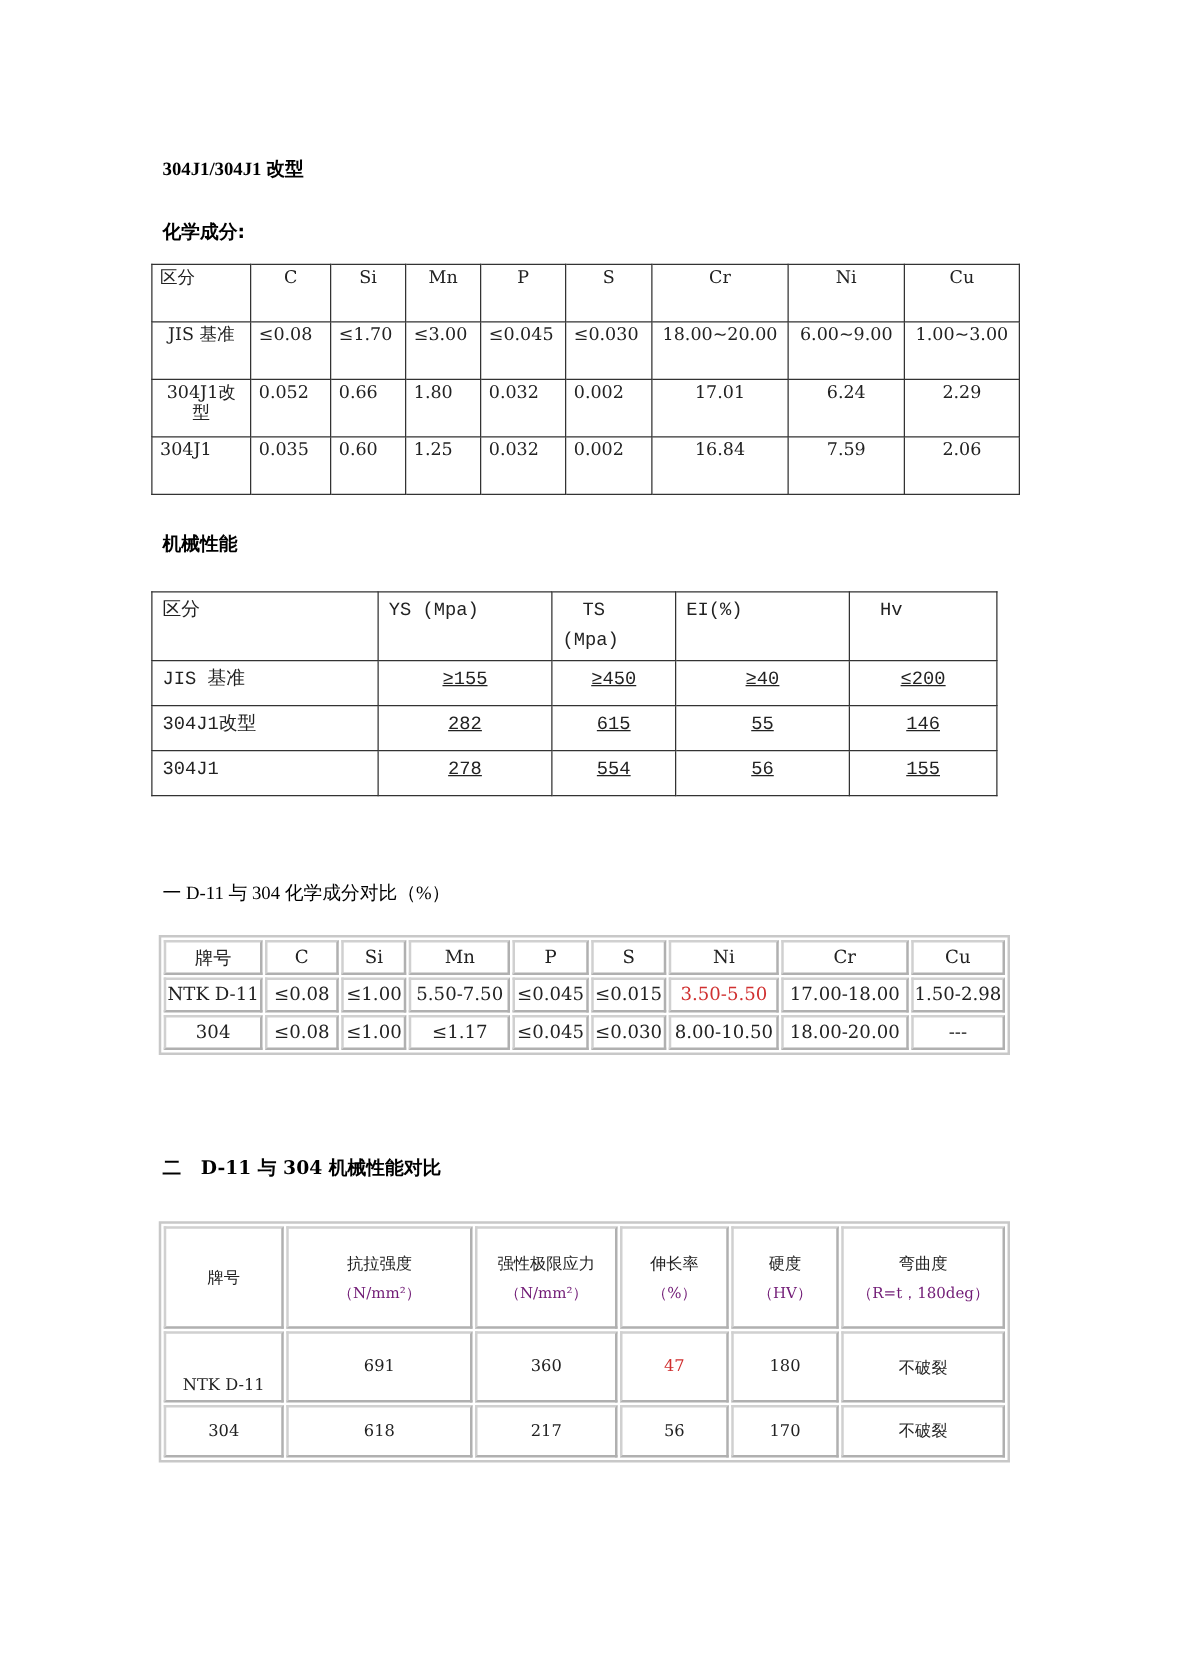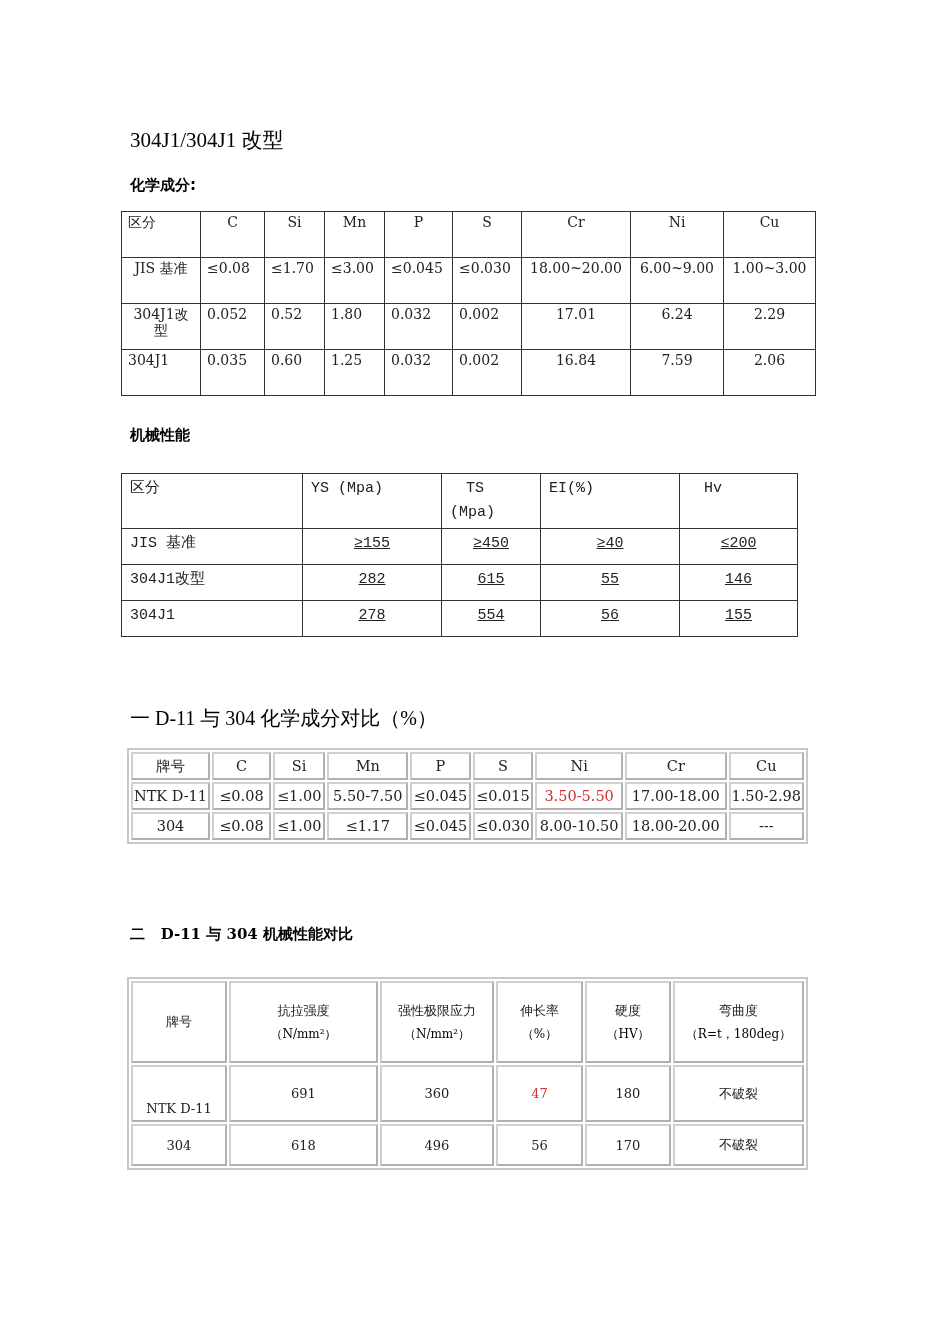--- a/index.html
+++ b/index.html
@@ -1,41 +1,41 @@
 <!DOCTYPE html>
 <html><head>
 <meta charset="utf-8">
 <style>
   html, body { margin:0; padding:0; background:#fff; }
   body { width:950px; height:1344px; position:relative; font-family:"DejaVu Serif","Liberation Serif",serif; color:#000; }
   .abs { position:absolute; }
-  .h-title { left:130px; top:126px; font-family:"Liberation Serif","DejaVu Serif",serif; font-weight:normal; font-size:21px; }
+  .h-title { left:130px; top:126px; font-family:"Liberation Serif","DejaVu Serif",serif; font-weight:bold; font-size:15px; }
   .h-sub { font-weight:bold; font-size:15px; font-family:"DejaVu Sans","Liberation Sans",sans-serif;text-align:right; }
-  .h-plain { font-size:20px; font-family:"Liberation Serif","DejaVu Serif",serif; }
+  .h-plain { font-size:15px; font-family:"Liberation Serif","DejaVu Serif",serif; }
 
   
   table { border-collapse:collapse; }
   .t1 { left:121px; top:211px; width:695px; font-size:14px; }
   .t1 td { border:1px solid #333; vertical-align:top; padding:2px 6px; height:41px; line-height:16px; font-family:"DejaVu Serif","Liberation Serif",serif; color:#222; }
   .t1 td.c { text-align:center; }
 
   
   .t2 { left:121px; top:473px; width:677px; font-size:15px; }
   .t2 td { border:1px solid #333; vertical-align:top; padding:3px 8px; height:29px; line-height:24px; font-family:"Liberation Mono","DejaVu Sans Mono",monospace; color:#222; }
   .t2 td.c { text-align:center;text-decoration:underline; }
 
   
   .t3 { left:127px; top:748px; width:681px; font-size:14.5px; border:2px solid #c8c8c8; border-collapse:separate; border-spacing:2px; }
   .t3 td { border:2px solid #d0d0d0; border-right-color:#b0b0b0; border-bottom-color:#b0b0b0; text-align:center; height:24px; padding:0 1px; font-family:"DejaVu Serif","Liberation Serif",serif; color:#222; white-space:nowrap; }
   .red { color:#d03030 !important; }
 
   
   .t4 { left:127px; top:977px; width:681px; font-size:13px; border:2px solid #c8c8c8; border-collapse:separate; border-spacing:2px; }
   .t4 td { border:2px solid #d0d0d0; border-right-color:#b0b0b0; border-bottom-color:#b0b0b0; text-align:center; font-family:"DejaVu Serif","Liberation Serif",serif; color:#222; }
-  .t4 .unit { display:block; font-size:12px; margin-top:6px; color:#000000; }
+  .t4 .unit { display:block; font-size:12px; margin-top:6px; color:#701a75; }
 </style>
 </head>
 <body>
 
 <div class="abs h-title">304J1/304J1 改型</div>
 
 <div class="abs h-sub" style="left:130px;top:176px;">化学成分:</div>
 
 <table class="abs t1">
   <tbody>
@@ -57,21 +57,21 @@
     <td style="word-break:break-all">≤3.00</td>
     <td style="word-break:break-all">≤0.045</td>
     <td style="word-break:break-all">≤0.030</td>
     <td class="c">18.00~20.00</td>
     <td class="c">6.00~9.00</td>
     <td class="c">1.00~3.00</td>
   </tr>
   <tr>
     <td class="c">304J1改型</td>
     <td>0.052</td>
-    <td>0.52</td>
+    <td>0.66</td>
     <td>1.80</td>
     <td>0.032</td>
     <td>0.002</td>
     <td class="c">17.01</td>
     <td class="c">6.24</td>
     <td class="c">2.29</td>
   </tr>
   <tr>
     <td>304J1</td>
     <td>0.035</td>
@@ -177,19 +177,19 @@
     <td style="height:48px;vertical-align:bottom;padding-bottom:4px">NTK D-11</td>
     <td>691</td>
     <td>360</td>
     <td class="red">47</td>
     <td>180</td>
     <td>不破裂</td>
   </tr>
   <tr>
     <td style="height:36px">304</td>
     <td>618</td>
-    <td>496</td>
+    <td>217</td>
     <td>56</td>
     <td>170</td>
     <td>不破裂</td>
   </tr>
 </tbody>
   </table>
 
 </body></html>

